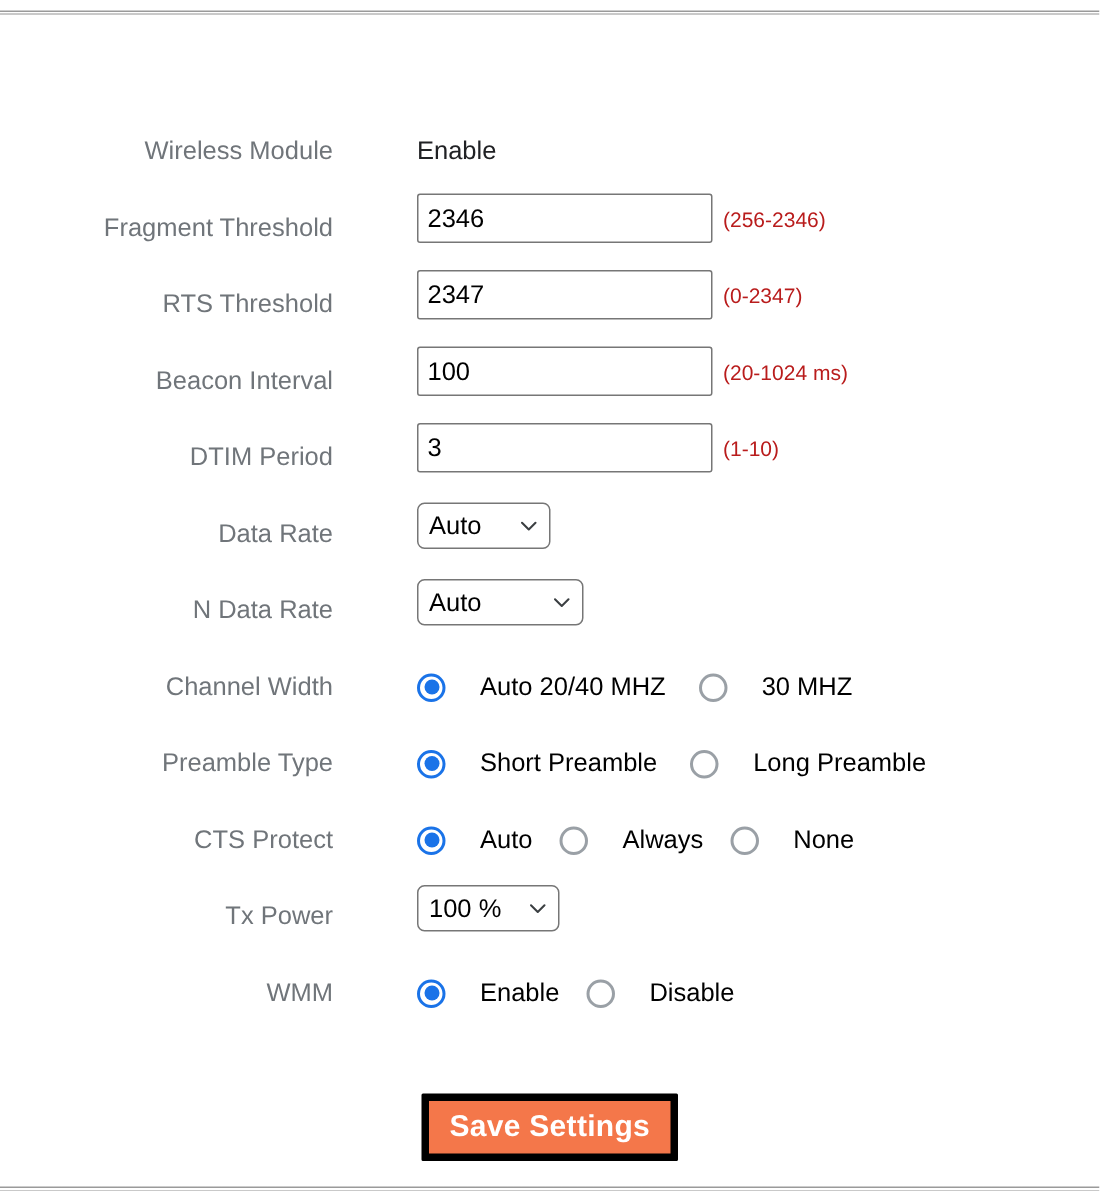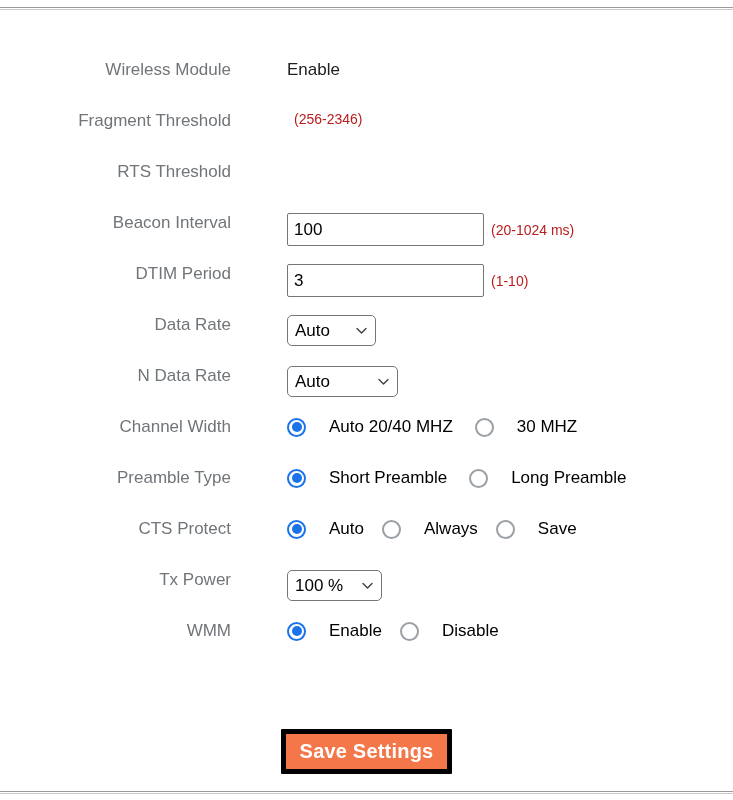--- a/index.html
+++ b/index.html
@@ -37,23 +37,22 @@
 
   .form {
     position: absolute;
     top: 60px;
     left: 0;
     width: 733px;
   }
 
   .row {
     display: flex;
-    align-items: flex-start;
+    align-items: flex-end;
     height: 51px;
-    padding-left: 9px;
   }
 
   .label {
     width: 222px;
     flex: 0 0 222px;
     text-align: right;
     font-size: 17px;
     color: #70757a;
     line-height: 1.2;
     white-space: nowrap;
@@ -206,25 +205,30 @@
   <div class="form" id="form-root">
       <div class="row">
         <div class="label">Wireless Module</div>
         <div class="control">
           <span class="static-value">Enable</span>
         </div>
       </div>
       <div class="row">
         <div class="label">Fragment Threshold</div>
         <div class="control">
+          <input type="text" class="txt" value="2346" style="">
           <span class="hint">(256-2346)</span>
         </div>
       </div>
       <div class="row">
         <div class="label">RTS Threshold</div>
+        <div class="control">
+          <input type="text" class="txt" value="2347" style="">
+          <span class="hint">(0-2347)</span>
+        </div>
       </div>
       <div class="row">
         <div class="label">Beacon Interval</div>
         <div class="control">
           <input type="text" class="txt" value="100" style="">
           <span class="hint">(20-1024 ms)</span>
         </div>
       </div>
       <div class="row">
         <div class="label">DTIM Period</div>
@@ -296,21 +300,21 @@
             <label class="radio-opt gap-sm">
               <span class="radio-dot on"></span>
               <span class="radio-text">Auto</span>
             </label>
             <label class="radio-opt gap-sm">
               <span class="radio-dot"></span>
               <span class="radio-text">Always</span>
             </label>
             <label class="radio-opt gap-sm">
               <span class="radio-dot"></span>
-              <span class="radio-text">Save</span>
+              <span class="radio-text">None</span>
             </label>
           </div>
         </div>
       </div>
       <div class="row">
         <div class="label">Tx Power</div>
         <div class="control">
           <div class="sel w-tx-power">
             <span class="sel-val">100 %</span>
             <span class="caret">

